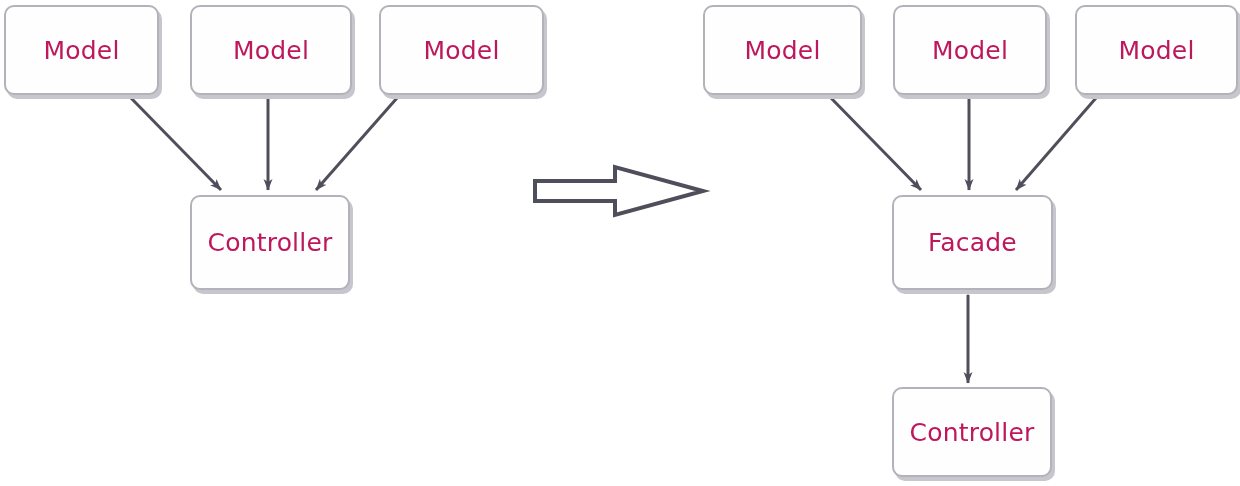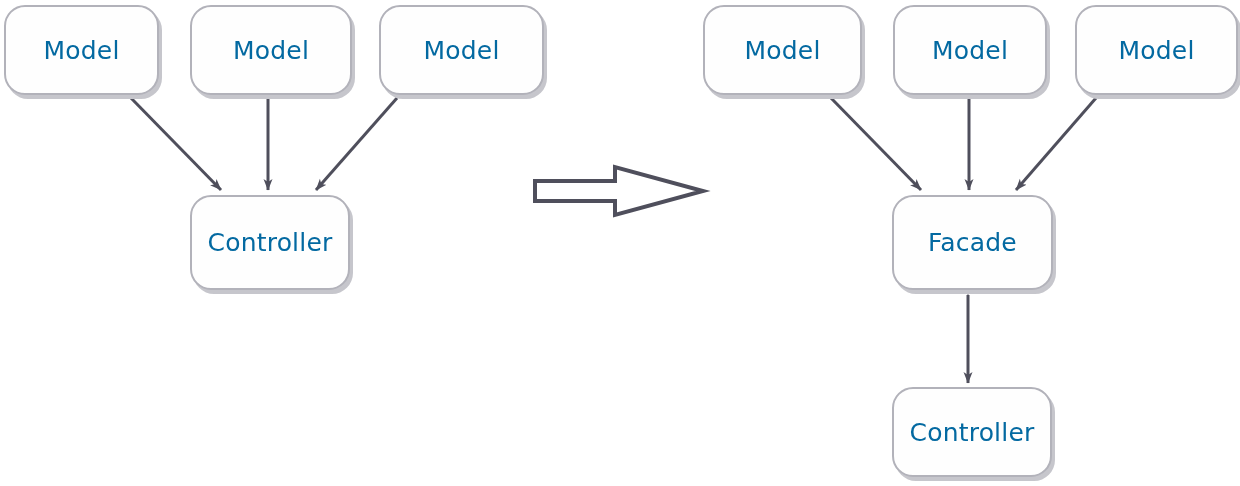--- a/index.html
+++ b/index.html
@@ -22,24 +22,24 @@
     width: 1240px;
     height: 486px;
   }
   .node {
     position: absolute;
     display: flex;
     align-items: center;
     justify-content: center;
     background: #fefefe;
     border: 2.5px solid #b2b2ba;
-    border-radius: 21px;
+    border-radius: 10px;
     box-shadow: 3px 4px 0px #c6c6cc;
     box-sizing: border-box;
-    color: #0369a1;
+    color: #be185d;
     font-size: 25px;
     letter-spacing: 0.2px;
   }
   
   .b-model-1   { left: 4px;   top: 5px;   width: 155px; height: 90px; }
   .b-model-2   { left: 190px; top: 5px;   width: 162px; height: 90px; }
   .b-model-3   { left: 379px; top: 5px;   width: 165px; height: 90px; }
   .b-controller{ left: 190px; top: 195px; width: 160px; height: 95px; }
   
   .a-model-1   { left: 703px;  top: 5px;   width: 159px; height: 90px; }

